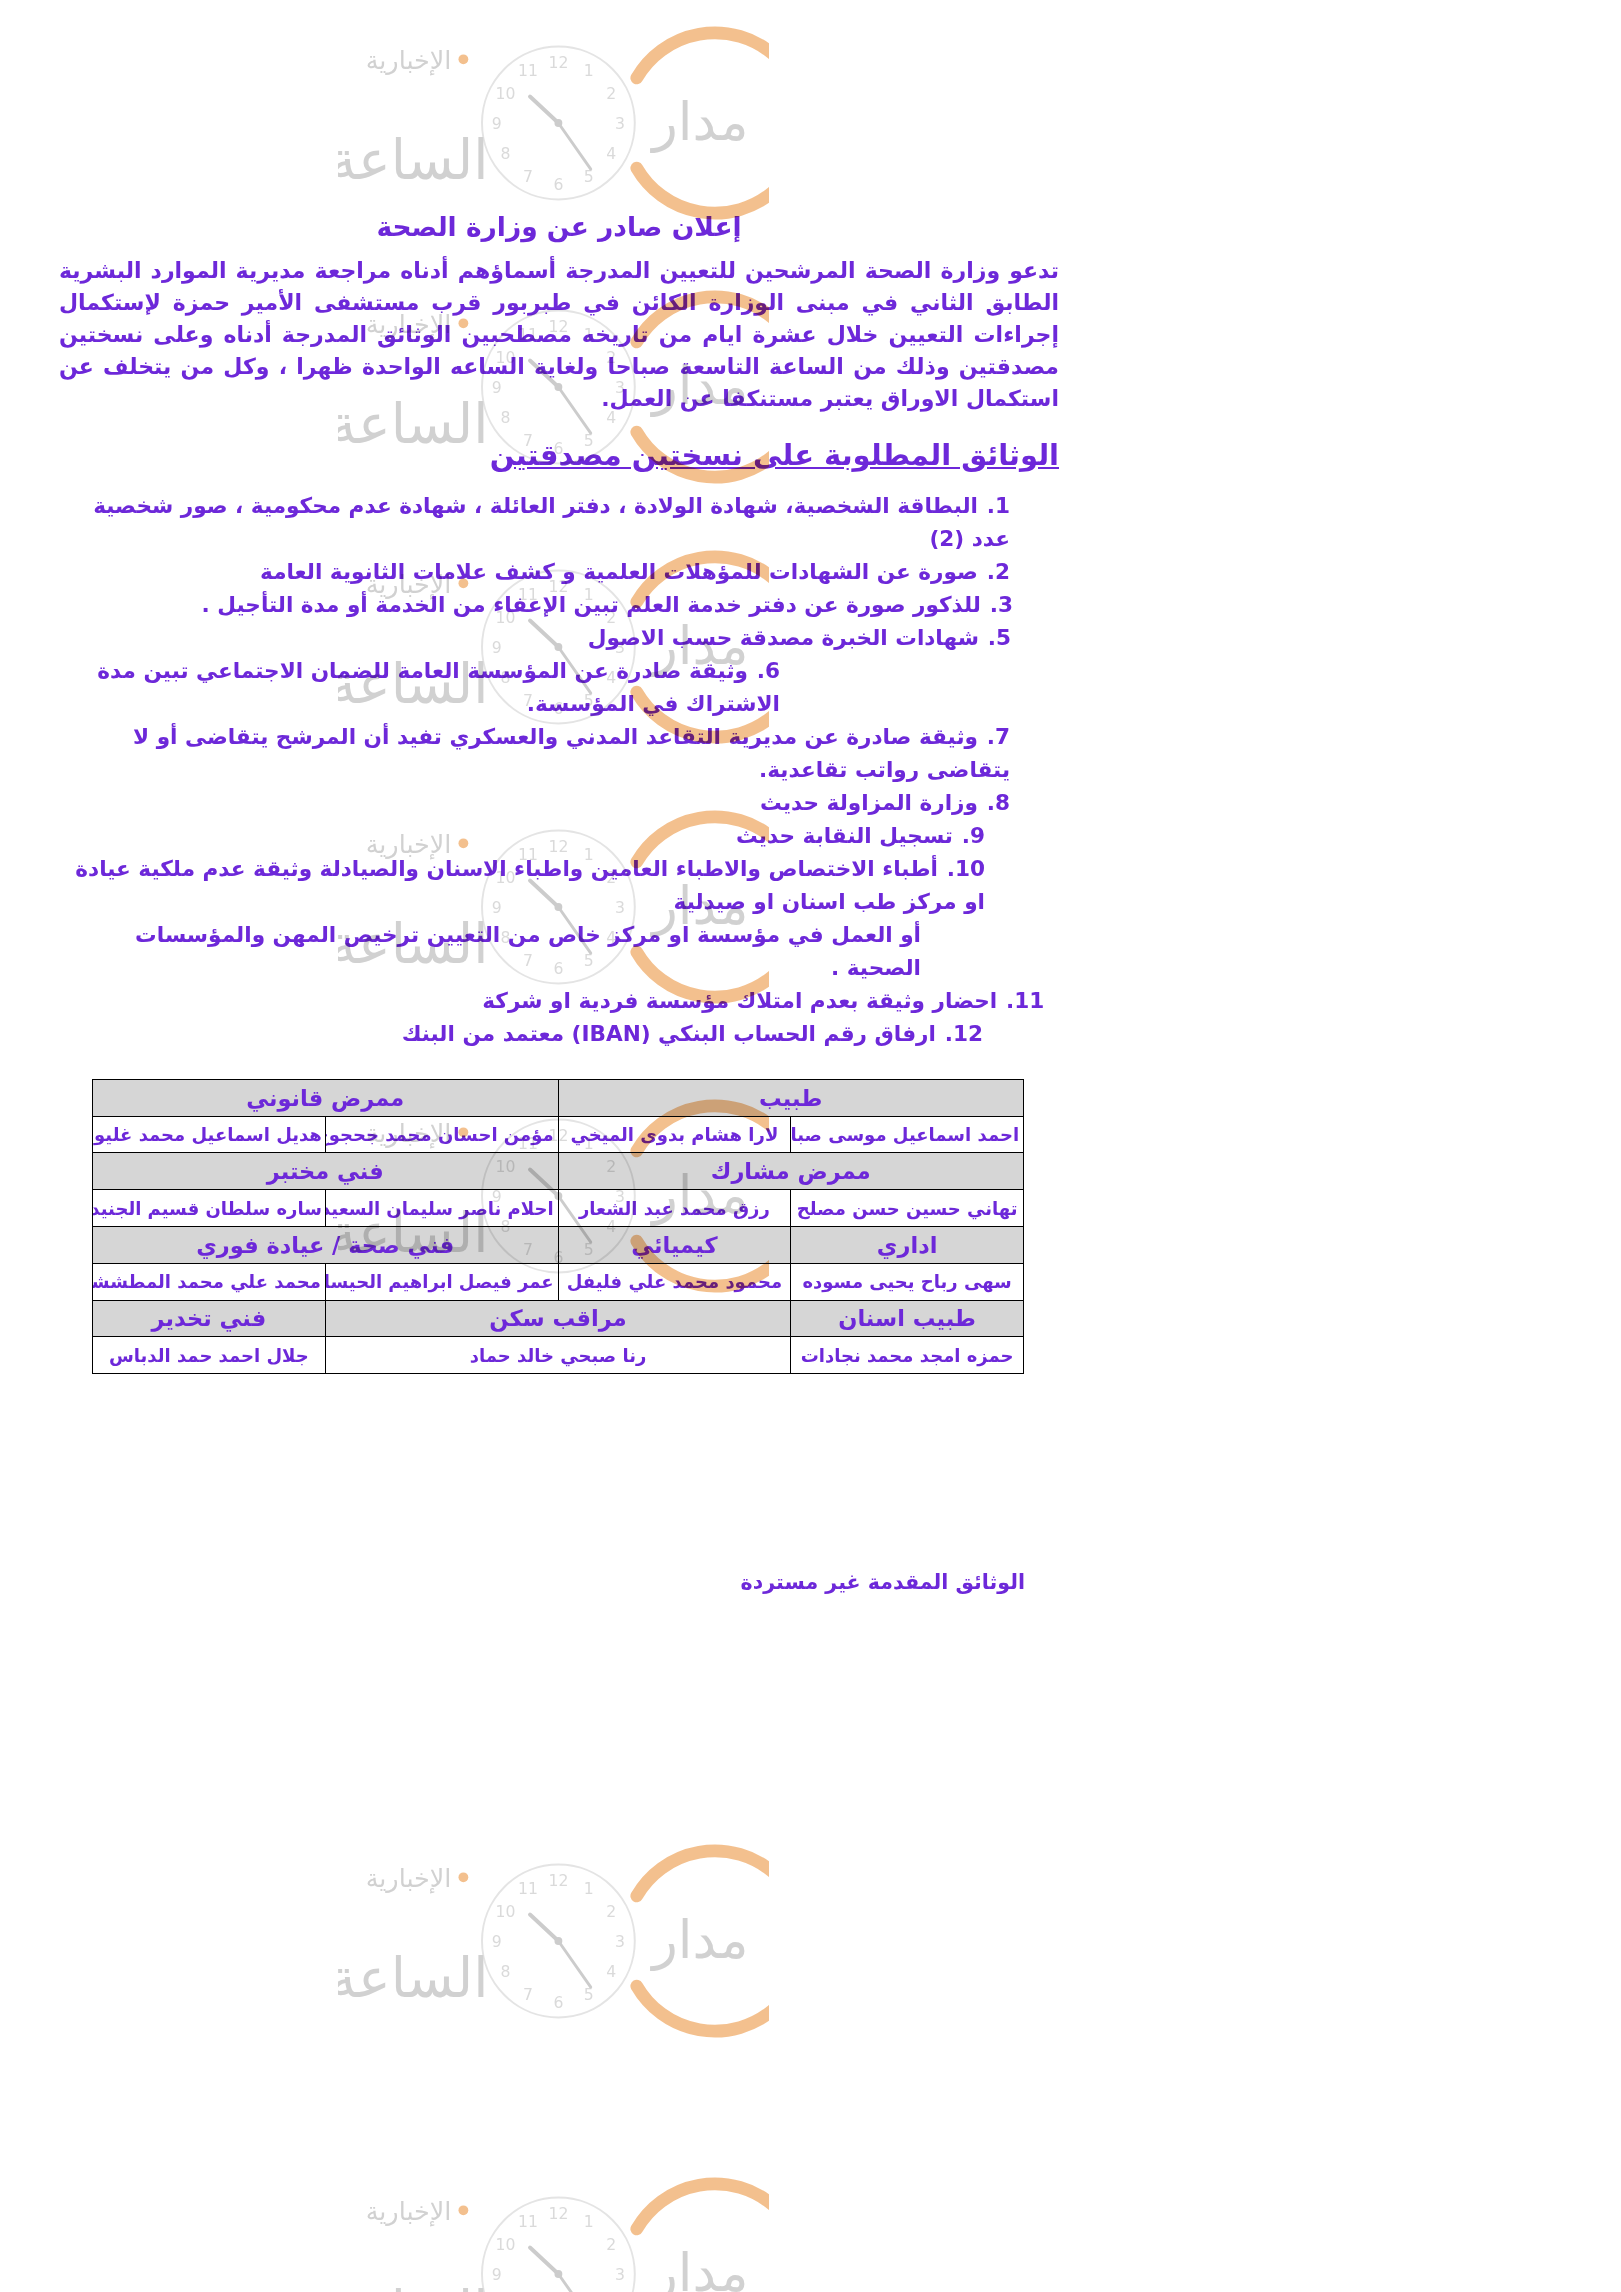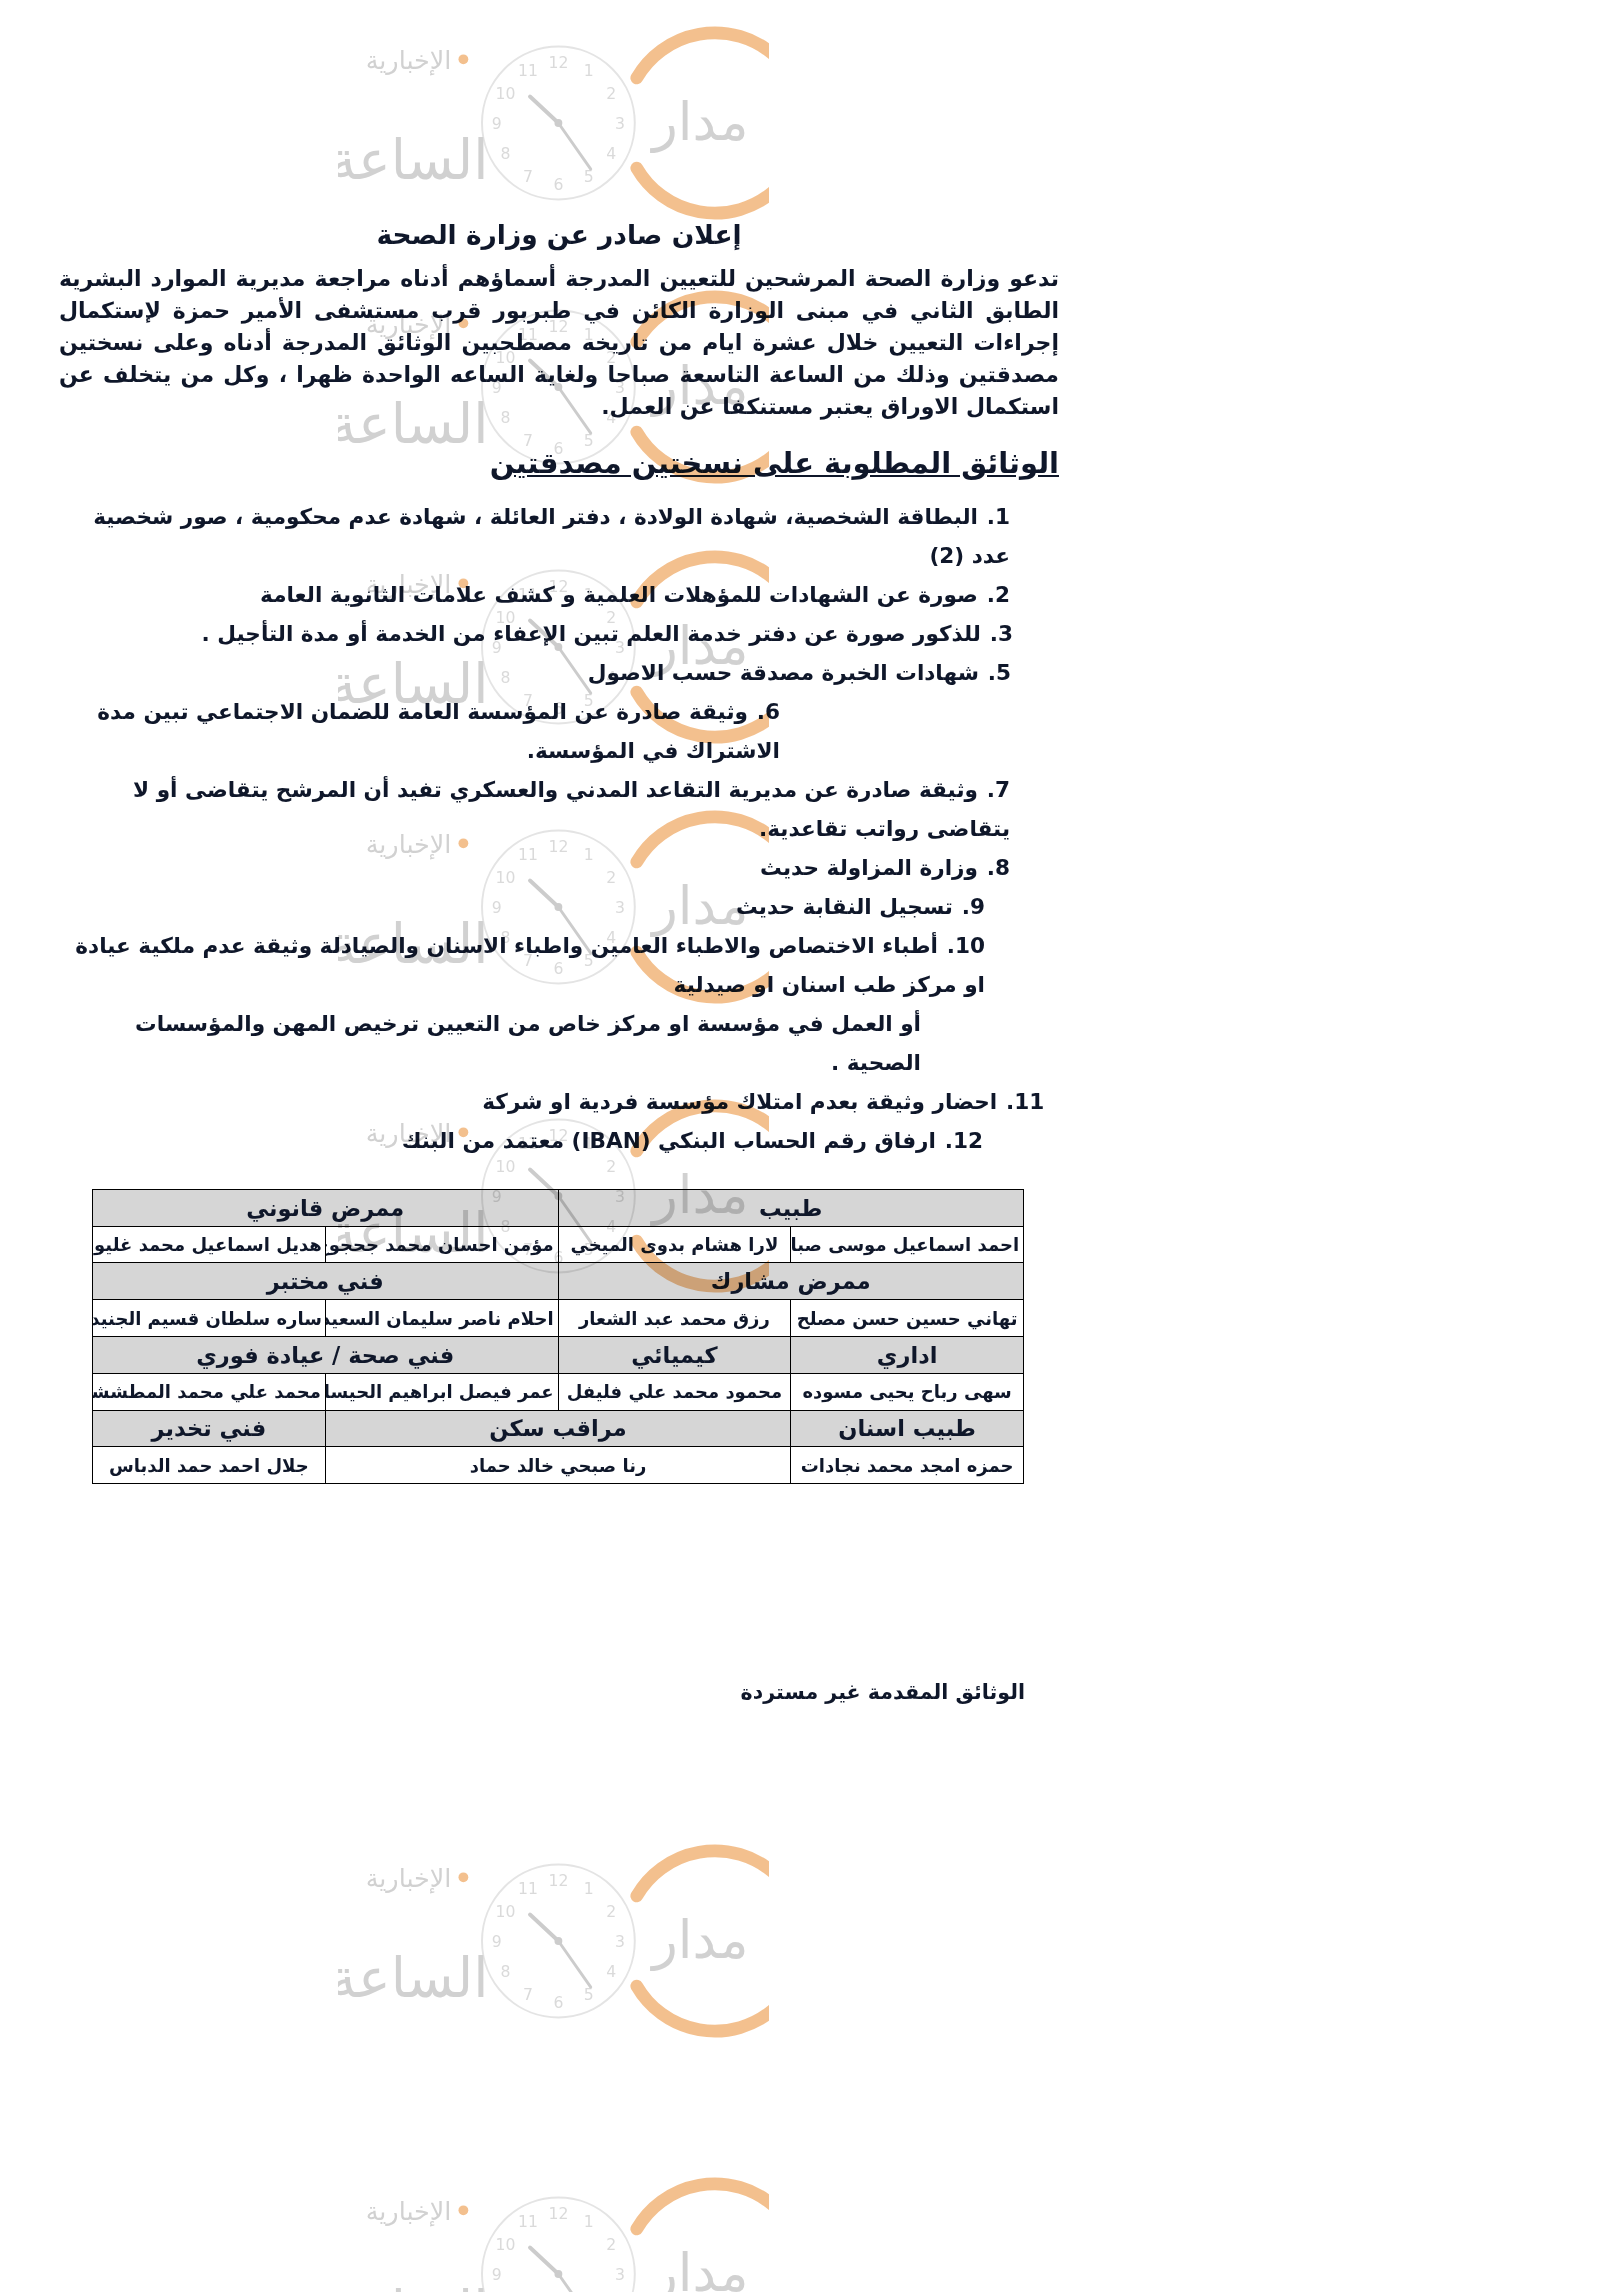--- a/index.html
+++ b/index.html
@@ -19,30 +19,30 @@
   .wm-num { font-size:16px; font-weight:400; }
   .wm-face { fill:#ffffff; stroke:#c9c9c9; stroke-width:2; }
   .wm-arc { fill:none; stroke-width:13px; stroke-linecap:round; }
   .wm-hand { stroke:#9a9a9a; stroke-linecap:round; }
   .wm-brand-right { font-size:54px; }
   .wm-brand-main  { font-size:56px; }
   .wm-brand-sub   { font-size:26px; }
 
   
   .content {
-    position:absolute; left:59px; top:8px; width:1000px;
-    direction:rtl; text-align:right; color:#0f172a;
+    position:absolute; left:59px; top:0; width:1000px;
+    direction:rtl; text-align:right; color:#6d28d9;
     font-weight:700; z-index:1;
   }
   .title { margin:211px 0 0; font-size:26.5px; text-align:center; font-weight:700; }
   .intro { margin:12.7px 0 0; font-size:22px; line-height:32px; text-align:justify; }
   .req-heading { margin:23.5px 0 0; font-size:29px; font-weight:700; text-decoration:underline; }
 
   .req-list { list-style:none; margin:16.7px 0 0; padding:0; font-size:21.6px; }
-  .req-item { line-height:39px; }
+  .req-item { line-height:33px; }
   .req-item .num { margin-left:8.8px; }
   .req-item:nth-of-type(1){margin-right:49px}
   .req-item:nth-of-type(2){margin-right:49px}
   .req-item:nth-of-type(3){margin-right:46px}
   .req-item:nth-of-type(4){margin-right:48px}
   .req-item:nth-of-type(5){margin-right:279px}
   .req-item:nth-of-type(6){margin-right:49px}
   .req-item:nth-of-type(7){margin-right:49px}
   .req-item:nth-of-type(8){margin-right:74px}
   .req-item:nth-of-type(9){margin-right:74px}

